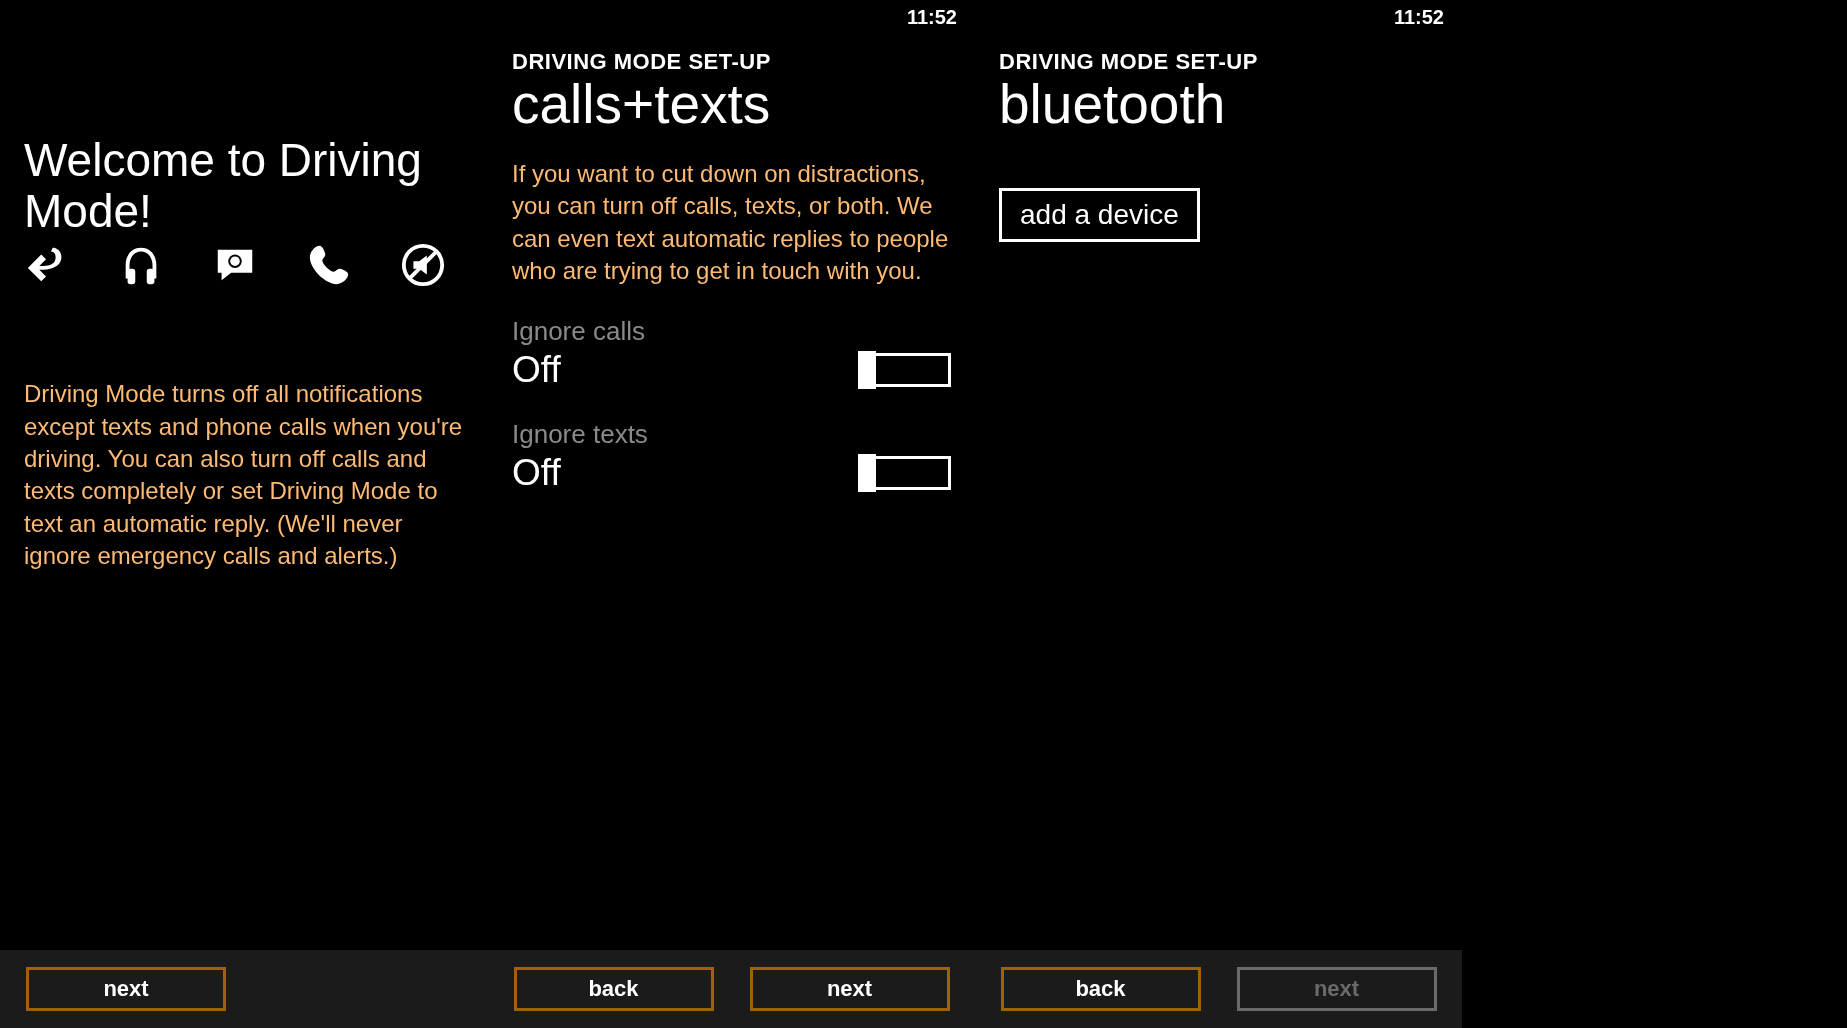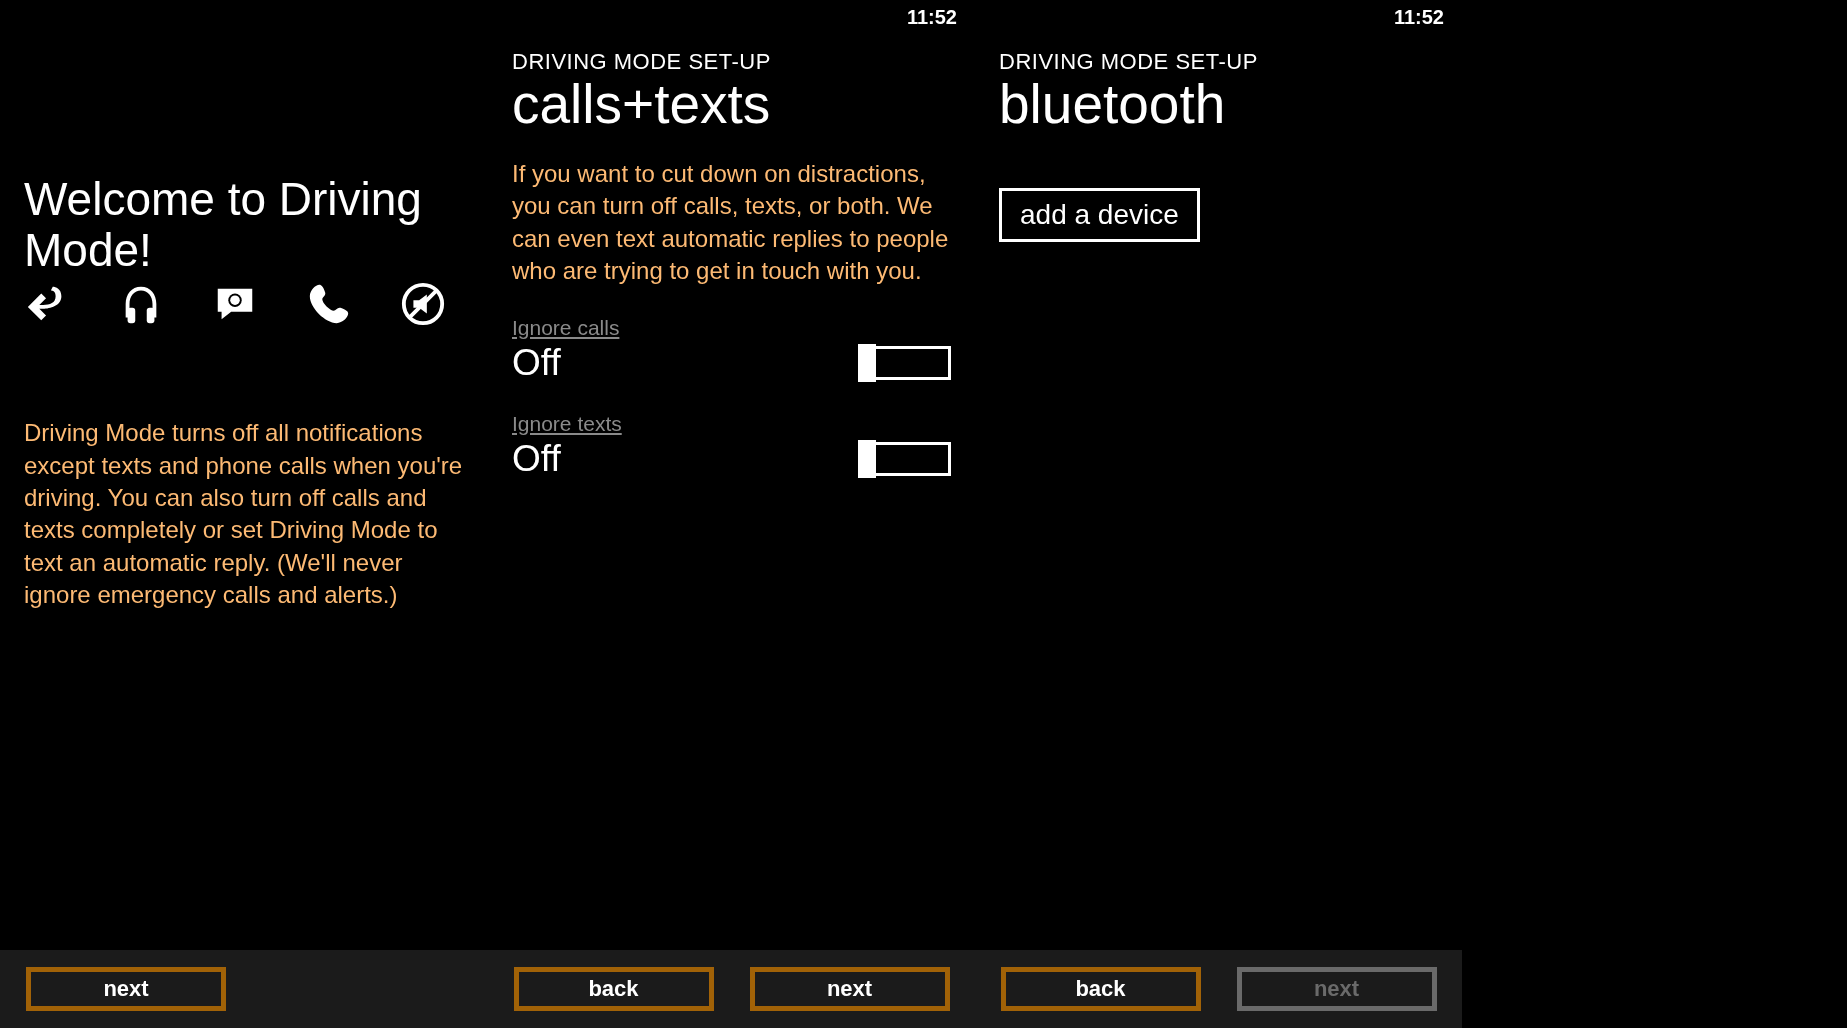--- a/index.html
+++ b/index.html
@@ -12,21 +12,21 @@
     height: 1028px;
     overflow: hidden;
     display: flex;
   }
   .panel {
     position: relative;
     height: 1028px;
     display: flex;
     flex-direction: column;
   }
-  .p1 { width: 488px; gap: 39px; }
+  .p1 { width: 488px; }
   .p2 { width: 487px; }
   .p3 { width: 487px; }
 
   .statusbar {
     height: 35px;
     display: flex;
     justify-content: flex-end;
     align-items: center;
     padding-right: 18px;
     font-size: 20px;
@@ -34,21 +34,21 @@
     color: #fff;
   }
 
   .content {
     flex: 1;
     padding: 0 24px;
   }
 
   .category {
     font-size: 22px;
-    font-weight: 400;
+    font-weight: 700;
     letter-spacing: 0.5px;
     margin-top: 14px;
     color: #fff;
   }
 
   .bigtitle {
     font-size: 55px;
     font-weight: 200;
     line-height: 1.0;
     margin-top: 2px;
@@ -78,24 +78,23 @@
     font-size: 24px;
     font-weight: 400;
     line-height: 1.35;
     color: #fdba74;
   }
 
   .setting {
     margin-top: 28px;
   }
   .setting-label {
-    font-size: 21px;
+    font-size: 26px;
     color: #8a8a8a;
     font-weight: 300;
-    text-decoration: underline;
   }
   .setting-row {
     display: flex;
     justify-content: space-between;
     align-items: center;
     margin-top: 2px;
   }
   .setting-value {
     font-size: 37px;
     font-weight: 300;
@@ -134,21 +133,21 @@
     background: #1b1b1b;
     display: flex;
     justify-content: center;
     align-items: center;
     gap: 36px;
   }
   .appbar.single { justify-content: flex-start; padding-left: 26px; }
   .appbar-btn {
     width: 200px;
     height: 44px;
-    border: 5px solid #a16207;
+    border: 3px solid #a16207;
     display: flex;
     align-items: center;
     justify-content: center;
     font-size: 22px;
     font-weight: 600;
     color: #fff;
     background: transparent;
     cursor: pointer;
   }
   .appbar-btn.disabled {

